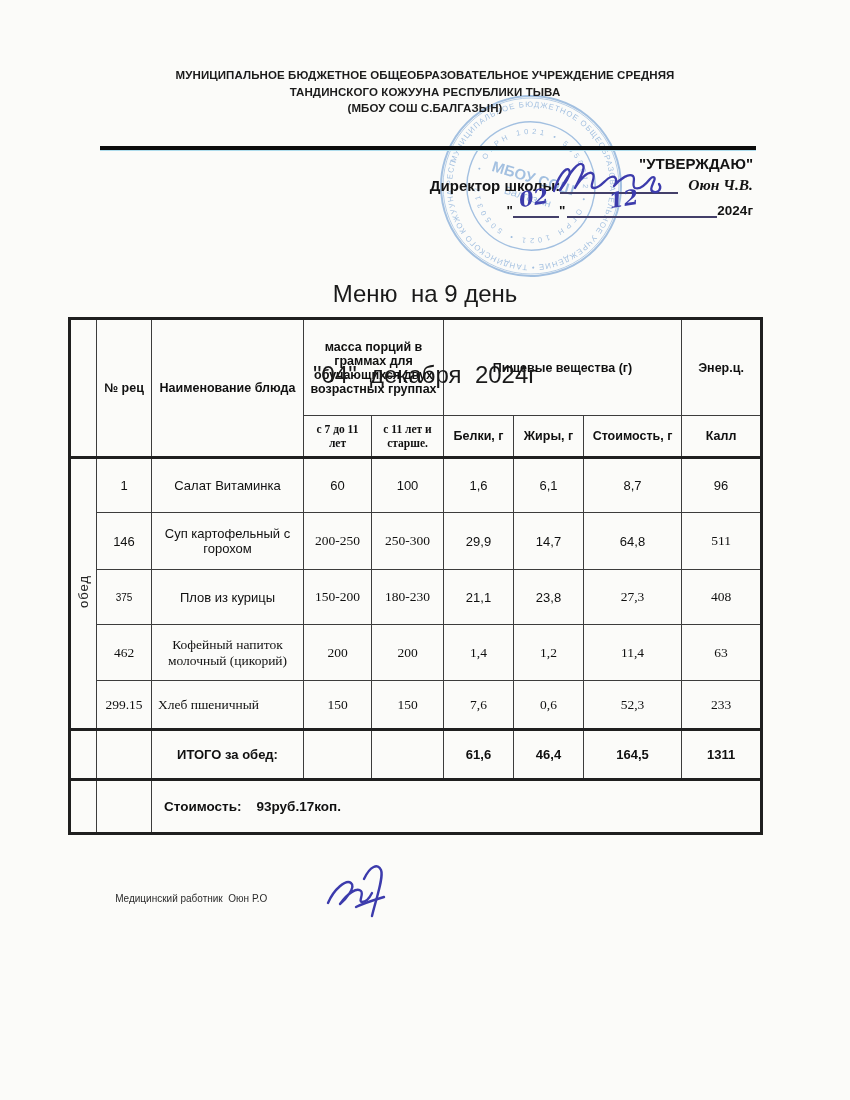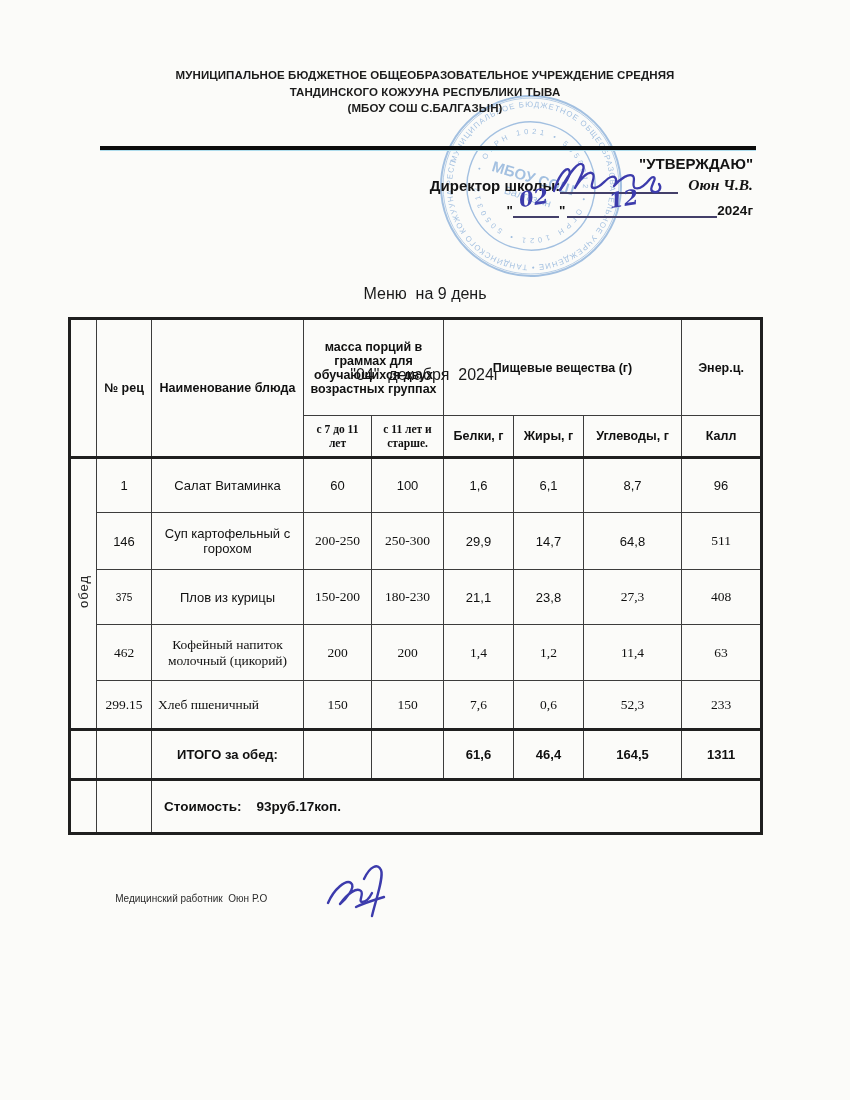--- a/index.html
+++ b/index.html
@@ -23,21 +23,21 @@
   .dateline1{display:inline-block;width:46px;border-bottom:2px solid #433f69;height:15px;position:relative;}
   .dateline2{display:inline-block;width:150px;border-bottom:2px solid #433f69;height:15px;position:relative;margin-left:2px;}
   .dirname{font-family:"Liberation Serif",serif;font-style:italic;font-size:15.5px;margin-left:10px;}
   .year{margin-left:0;}
   .hw{position:absolute;font-family:"DejaVu Serif",serif;font-style:italic;font-weight:bold;
       color:#3c3bac;font-size:21px;transform:rotate(-9deg);z-index:4;}
   .hw-day{left:6px;top:-16px;}
   .hw-month{left:42px;top:-15px;}
 
   
-  .title{position:absolute;top:226px;left:0;width:850px;text-align:center;font-size:16px;
+  .title{position:absolute;top:226px;left:0;width:850px;text-align:center;font-size:24px;
          color:#1a1a1a;line-height:27px;white-space:pre-wrap;z-index:3;}
 
   
   .stamp{position:absolute;left:436px;top:91px;z-index:1;opacity:.5;}
 
   
   table.menu{position:absolute;left:68px;top:317px;width:692px;border-collapse:collapse;
              table-layout:fixed;z-index:2;border:3px solid #1f1f1f;}
   .menu td{border:1.5px solid #3c3c3c;text-align:center;vertical-align:middle;font-size:13px;
            color:#101010;padding:2px 3px;overflow:hidden;}
@@ -142,21 +142,21 @@
       <td rowspan="2" class="hd">Наименование блюда</td>
       <td colspan="2" class="hd">масса порций в граммах для обучающихся двух возрастных группах</td>
       <td colspan="3" class="hd">Пищевые вещества (г)</td>
       <td class="hd">Энер.ц.</td>
     </tr>
     <tr style="height:42px">
       <td class="hserif">с 7 до 11 лет</td>
       <td class="hserif">с 11 лет и старше.</td>
       <td class="hd">Белки, г</td>
       <td class="hd">Жиры, г</td>
-      <td class="hd">Углеводы, г</td>
+      <td class="hd">Стоимость, г</td>
       <td class="hd">Калл</td>
     </tr>
     <tr style="height:55px" class="tsep">
       <td rowspan="5"><span class="vert">обед</span></td>
       <td>1</td>
       <td>Салат Витаминка</td>
       <td>60</td>
       <td>100</td>
       <td>1,6</td>
       <td>6,1</td>

